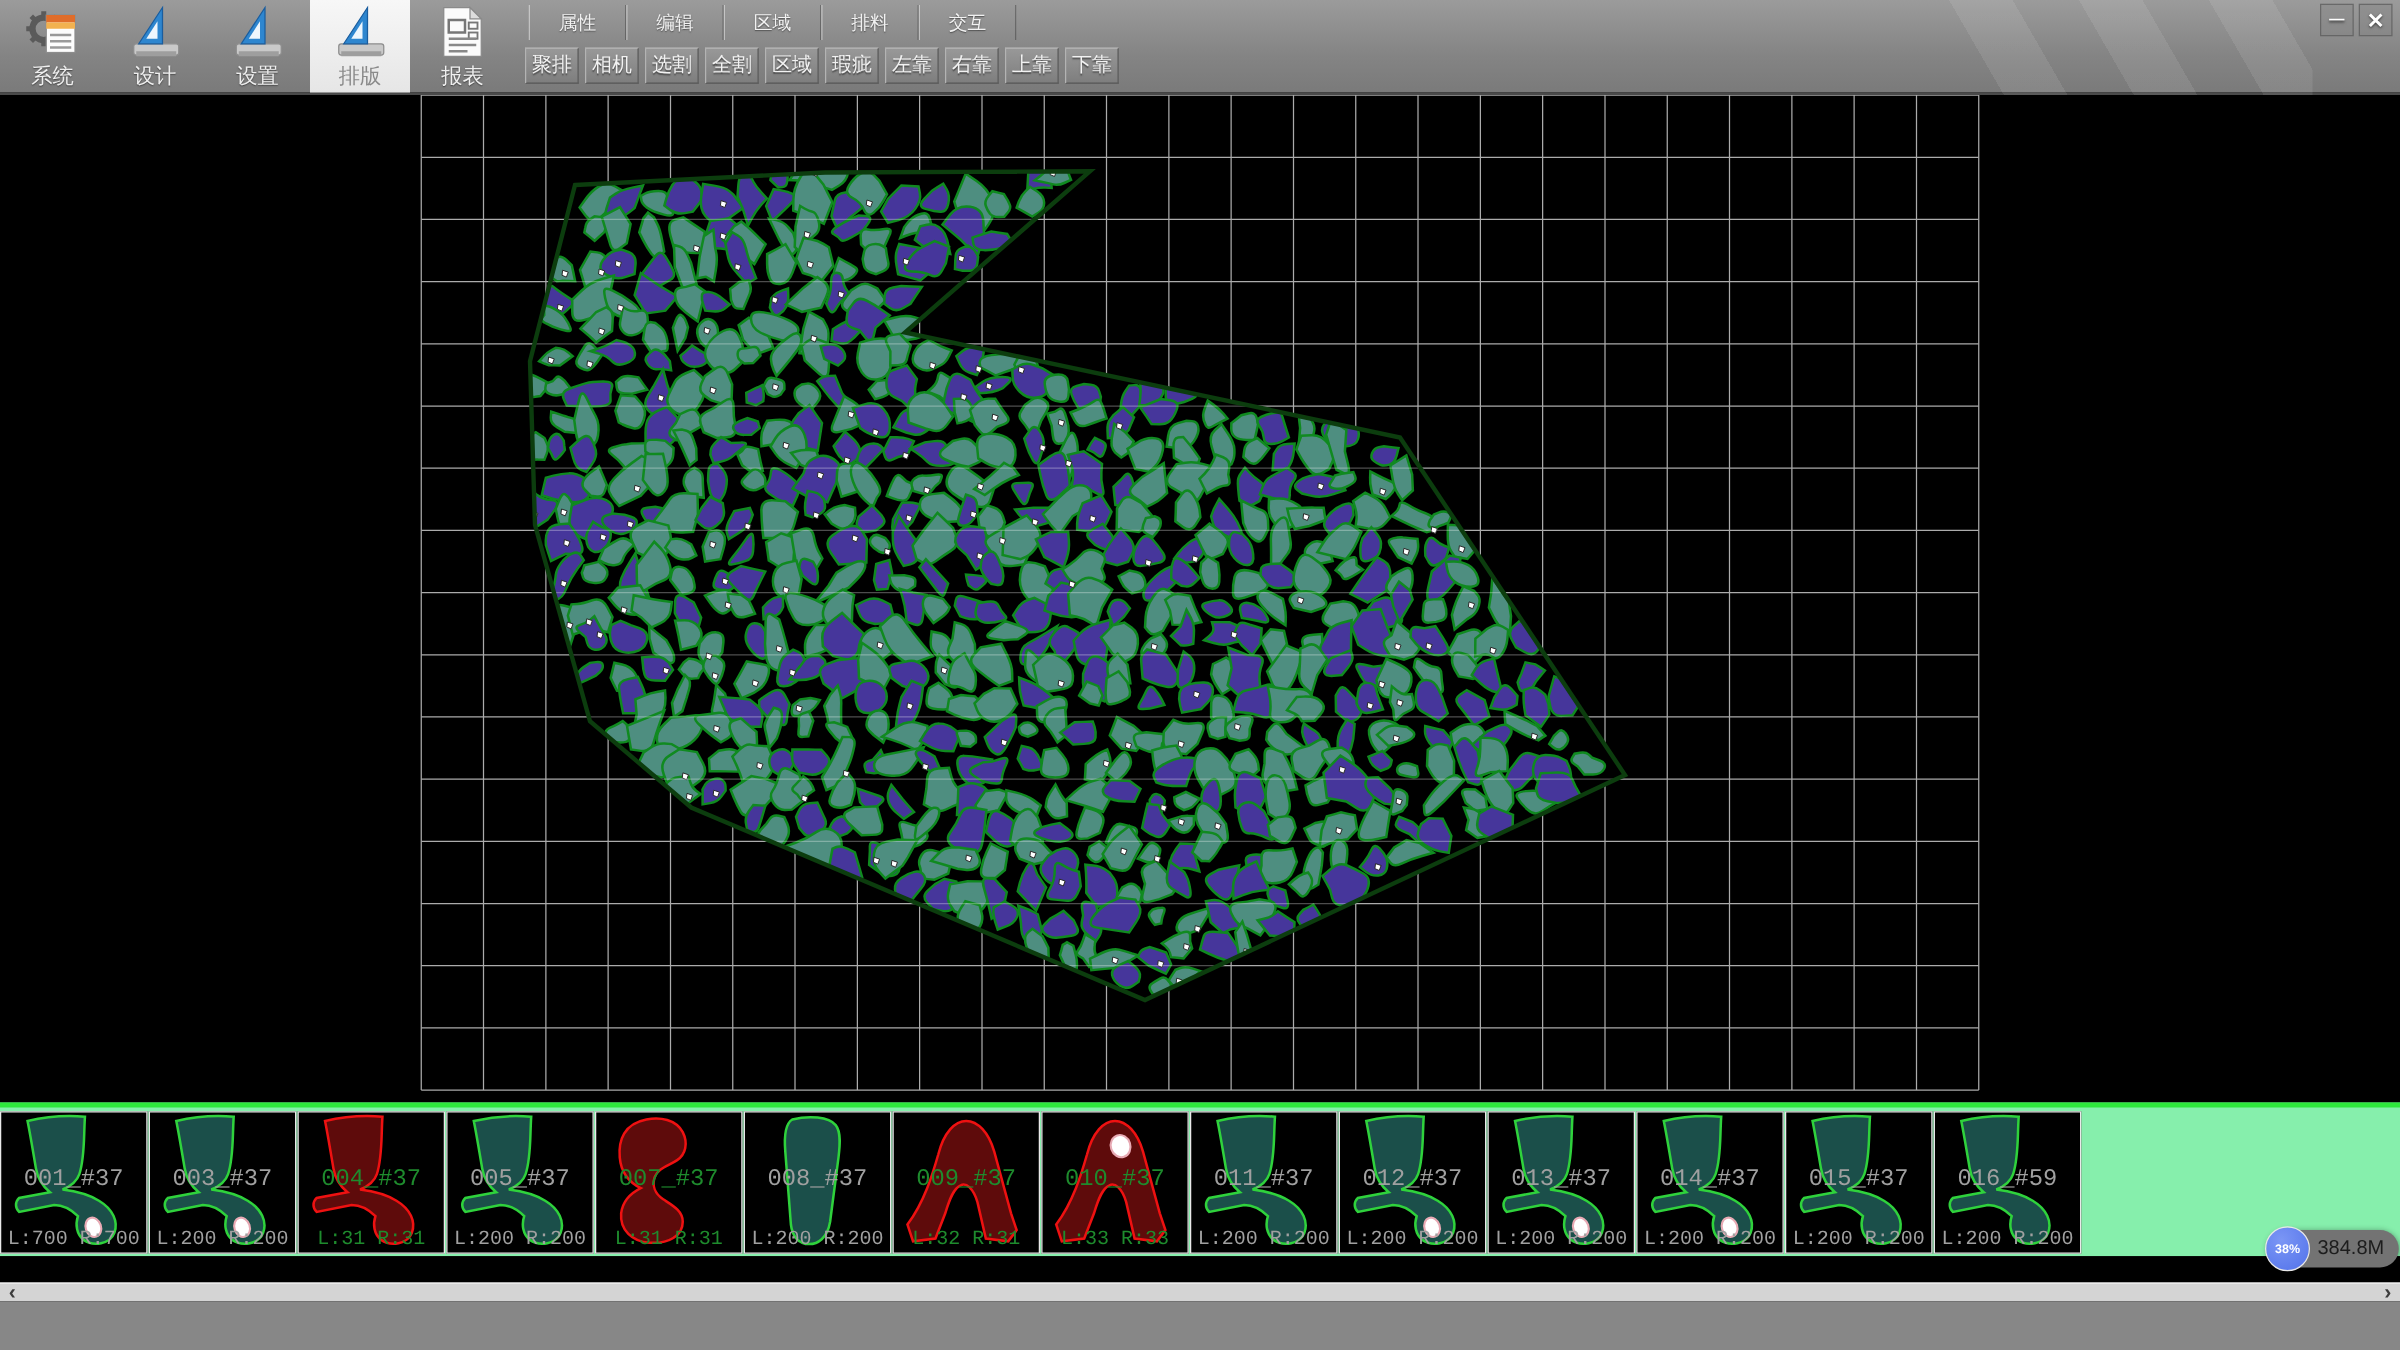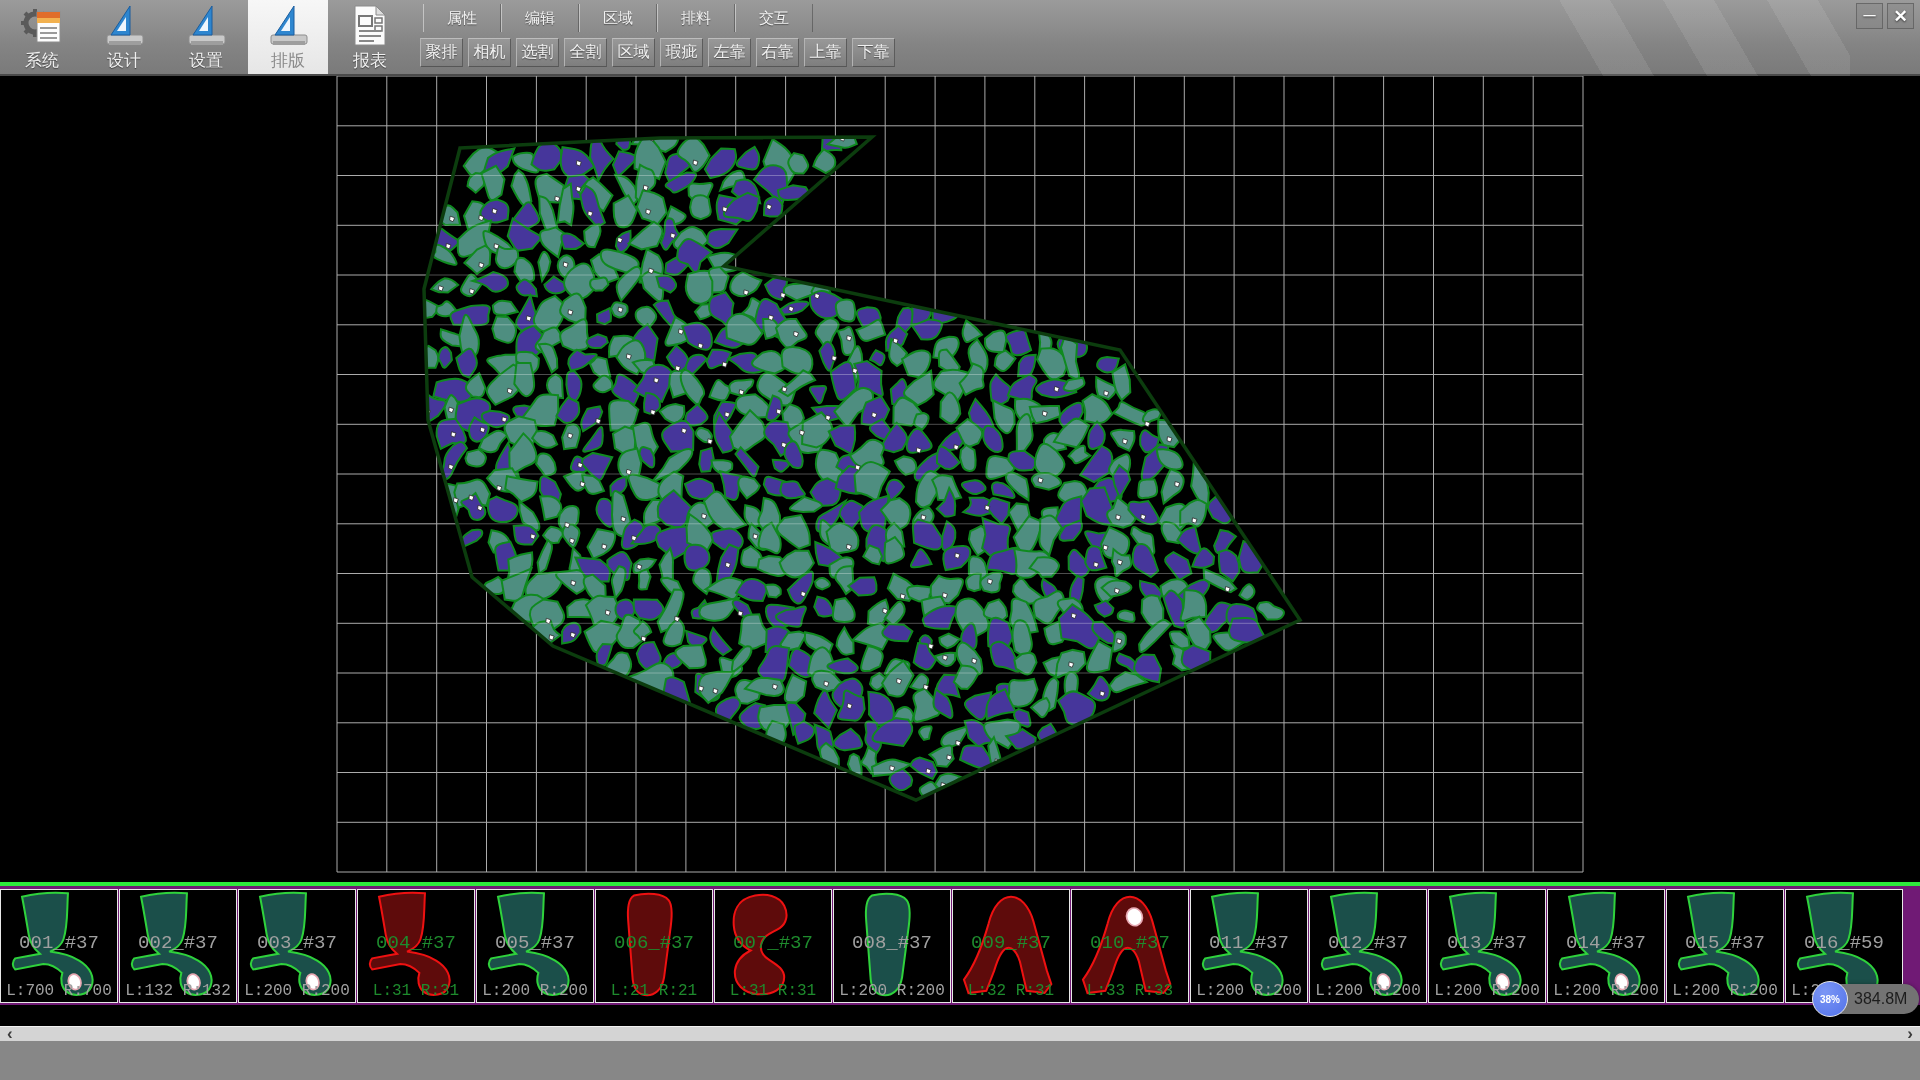--- a/index.html
+++ b/index.html
@@ -31,21 +31,21 @@
 
   .win-controls { position:absolute; right:6px; top:3px; display:flex; gap:4px; }
   .win-btn { width:27px; height:26px; display:flex; align-items:center; justify-content:center;
     color:#fff; font-size:17px; font-weight:bold; text-shadow:0 1px 2px #333;
     background:rgba(130,130,130,.35); border:1px solid rgba(80,80,80,.6); }
 
   
   .canvas-area { position:absolute; left:0; top:76px; width:1920px; height:806px; background:#000; }
 
   
-  .thumb-strip { position:absolute; left:0; top:882px; width:1920px; height:123px; background:#701a75;
+  .thumb-strip { position:absolute; left:0; top:882px; width:1920px; height:123px; background:#86efac;
     border-top:4px solid #2ee83c; }
   .thumb-cells { position:absolute; left:0; top:3px; display:flex; }
   .thumb-cell { position:relative; width:118px; height:114px; background:#000; border:1px solid #e9e9e9; margin-right:1px; }
   .thumb-cell svg { position:absolute; left:0; top:0; }
   .thumb-name { position:absolute; left:0; top:42px; width:100%; text-align:center;
     font-family:"Liberation Mono", monospace; font-size:19px; letter-spacing:0; }
   .thumb-dims { position:absolute; left:0; bottom:2px; width:100%; text-align:center;
     font-family:"Liberation Mono", monospace; font-size:16px; }
 
   .strip-gap { position:absolute; left:0; top:1005px; width:1920px; height:21px; background:#000; }
@@ -970,51 +970,36 @@
             <ellipse cx="64" cy="82" rx="5.5" ry="7" fill="#ffffff" stroke="#e8aab4" stroke-width="1.5" transform="rotate(-18 64 82)"></ellipse>
           </svg>
           <div class="thumb-name" style="color:#a0a0a0">001_#37</div>
           <div class="thumb-dims" style="color:#a0a0a0">L:700 R:700</div>
         </div>
         <div class="thumb-cell">
           <svg width="116" height="112" viewBox="0 0 100 100" preserveAspectRatio="xMidYMid meet">
             <path d="M17,6 C30,3 46,2 58,3 C57,18 58,32 54,44 C52,50 47,53 42,55 C50,56 60,58 68,63 C78,69 82,78 79,86 C76,94 64,96 57,91 C52,87 51,80 53,74 C48,69 42,66 36,66 L11,71 C8,68 8,64 11,61 L33,57 C27,52 24,46 23,40 C21,28 19,16 17,6 Z" fill="#1b4f4a" stroke="#2fd23c" stroke-width="1.8"></path>
             <ellipse cx="64" cy="82" rx="5.5" ry="7" fill="#ffffff" stroke="#e8aab4" stroke-width="1.5" transform="rotate(-18 64 82)"></ellipse>
           </svg>
-          <div class="thumb-name" style="color:#a0a0a0">002_#37</div>
-          <div class="thumb-dims" style="color:#a0a0a0">L:132 R:132</div>
-        </div>
-        <div class="thumb-cell">
-          <svg width="116" height="112" viewBox="0 0 100 100" preserveAspectRatio="xMidYMid meet">
-            <path d="M17,6 C30,3 46,2 58,3 C57,18 58,32 54,44 C52,50 47,53 42,55 C50,56 60,58 68,63 C78,69 82,78 79,86 C76,94 64,96 57,91 C52,87 51,80 53,74 C48,69 42,66 36,66 L11,71 C8,68 8,64 11,61 L33,57 C27,52 24,46 23,40 C21,28 19,16 17,6 Z" fill="#1b4f4a" stroke="#2fd23c" stroke-width="1.8"></path>
-            <ellipse cx="64" cy="82" rx="5.5" ry="7" fill="#ffffff" stroke="#e8aab4" stroke-width="1.5" transform="rotate(-18 64 82)"></ellipse>
-          </svg>
           <div class="thumb-name" style="color:#a0a0a0">003_#37</div>
           <div class="thumb-dims" style="color:#a0a0a0">L:200 R:200</div>
         </div>
         <div class="thumb-cell">
           <svg width="116" height="112" viewBox="0 0 100 100" preserveAspectRatio="xMidYMid meet">
             <path d="M17,6 C30,3 46,2 58,3 C57,18 58,32 54,44 C52,50 47,53 42,55 C50,56 60,58 68,63 C78,69 82,78 79,86 C76,94 64,96 57,91 C52,87 51,80 53,74 C48,69 42,66 36,66 L11,71 C8,68 8,64 11,61 L33,57 C27,52 24,46 23,40 C21,28 19,16 17,6 Z" fill="#5e0b0b" stroke="#ee1111" stroke-width="1.8"></path>
           </svg>
           <div class="thumb-name" style="color:#1e8b2d">004_#37</div>
           <div class="thumb-dims" style="color:#1e8b2d">L:31 R:31</div>
         </div>
         <div class="thumb-cell">
           <svg width="116" height="112" viewBox="0 0 100 100" preserveAspectRatio="xMidYMid meet">
             <path d="M17,6 C30,3 46,2 58,3 C57,18 58,32 54,44 C52,50 47,53 42,55 C50,56 60,58 68,63 C78,69 82,78 79,86 C76,94 64,96 57,91 C52,87 51,80 53,74 C48,69 42,66 36,66 L11,71 C8,68 8,64 11,61 L33,57 C27,52 24,46 23,40 C21,28 19,16 17,6 Z" fill="#1b4f4a" stroke="#2fd23c" stroke-width="1.8"></path>
           </svg>
           <div class="thumb-name" style="color:#a0a0a0">005_#37</div>
           <div class="thumb-dims" style="color:#a0a0a0">L:200 R:200</div>
-        </div>
-        <div class="thumb-cell">
-          <svg width="116" height="112" viewBox="0 0 100 100" preserveAspectRatio="xMidYMid meet">
-            <path d="M32,5 C44,2 58,3 63,9 C67,14 66,24 65,32 L59,78 C57,90 50,94 44,94 C37,94 32,89 31,80 L27,28 C26,16 27,8 32,5 Z" fill="#5e0b0b" stroke="#ee1111" stroke-width="1.8"></path>
-          </svg>
-          <div class="thumb-name" style="color:#1e8b2d">006_#37</div>
-          <div class="thumb-dims" style="color:#1e8b2d">L:21 R:21</div>
         </div>
         <div class="thumb-cell">
           <svg width="116" height="112" viewBox="0 0 100 100" preserveAspectRatio="xMidYMid meet">
             <path d="M34,5 C18,8 14,20 15,32 C16,44 22,50 30,54 C22,58 17,64 16,72 C15,84 24,92 36,93 C50,94 60,88 60,78 C60,70 52,66 46,62 C40,58 38,52 40,46 C42,40 50,38 56,34 C62,30 64,22 60,14 C55,5 44,3 34,5 Z" fill="#5e0b0b" stroke="#ee1111" stroke-width="1.8"></path>
           </svg>
           <div class="thumb-name" style="color:#1e8b2d">007_#37</div>
           <div class="thumb-dims" style="color:#1e8b2d">L:31 R:31</div>
         </div>
         <div class="thumb-cell">
           <svg width="116" height="112" viewBox="0 0 100 100" preserveAspectRatio="xMidYMid meet">

